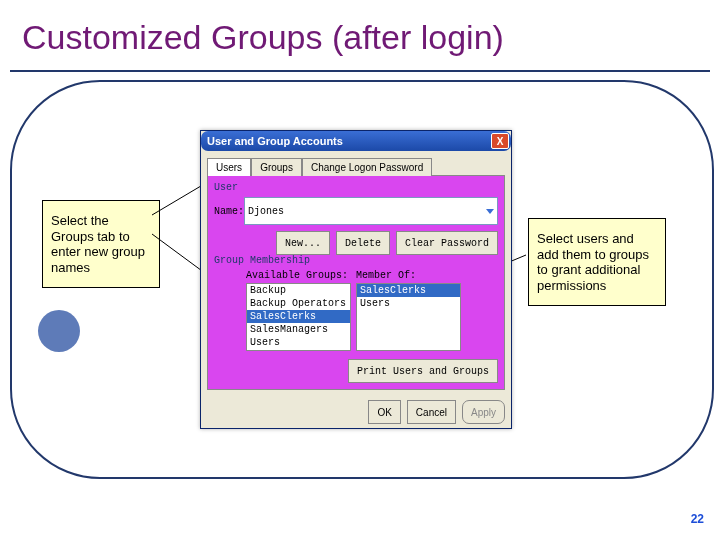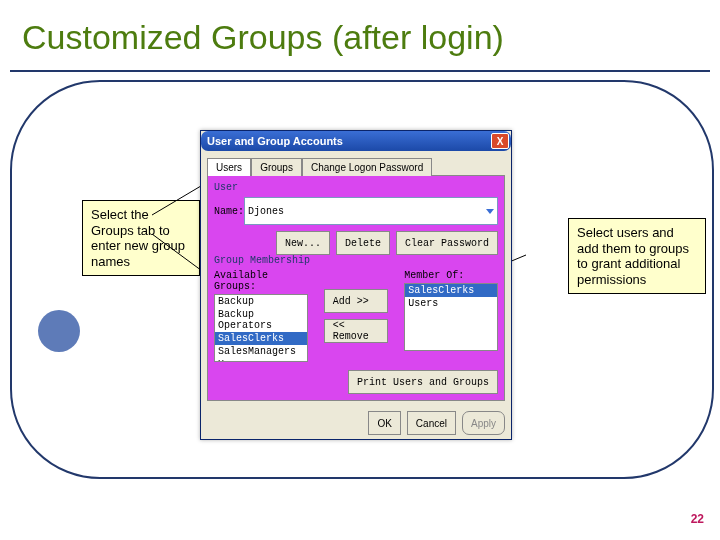--- a/index.html
+++ b/index.html
@@ -1,42 +1,42 @@
 <!DOCTYPE html>
 <html><head>
 <meta charset="utf-8">
 <style>
   html,body{margin:0;padding:0;width:720px;height:540px;background:#fff;font-family:Arial,Helvetica,sans-serif;overflow:hidden;}
   .slide{position:relative;width:720px;height:540px;}
-  .title{position:absolute;left:22px;top:18px;font-size:34px;color:#4d7c0f;}
+  .title{position:absolute;left:22px;top:18px;font-size:34px;color:#701a75;}
   .hr{position:absolute;left:10px;top:70px;width:700px;height:2px;background:#22386b;}
   .bubble{position:absolute;left:10px;top:80px;width:700px;height:395px;border:2px solid #22386b;border-radius:90px;}
   .bubble-dot{position:absolute;left:38px;top:310px;width:42px;height:42px;border-radius:50%;background:#5e7bb8;}
-  .pagenum{position:absolute;right:16px;bottom:14px;font-size:12px;font-weight:bold;color:#be185d;}
-  .callout{position:absolute;background:#ffffcc;border:1px solid #000;padding:6px 8px;font-size:13px;line-height:1.2;color:#000;margin-left:40px;}
+  .pagenum{position:absolute;right:16px;bottom:14px;font-size:12px;font-weight:bold;color:#1d4ed8;}
+  .callout{position:absolute;background:#ffffcc;border:1px solid #000;padding:12px 8px;font-size:13px;line-height:1.2;color:#000;}
   .callout.left{left:42px;top:200px;width:100px;}
   .callout.right{left:528px;top:218px;width:120px;}
   svg.lines{position:absolute;left:0;top:0;pointer-events:none;}
   
   .dlg{position:absolute;left:200px;top:130px;width:310px;background:#ece9d8;border:1px solid #0a246a;font-size:10px;color:#000;box-shadow:0 0 4px rgba(0,0,0,.3);}
   .tbar{display:flex;align-items:center;justify-content:space-between;height:20px;background:linear-gradient(#3a6ed5,#1c49a8);color:#fff;padding:0 2px 0 6px;font-size:11px;font-weight:bold;border-radius:7px;}
   .tbar .x{width:16px;height:14px;background:#d9492b;color:#fff;display:flex;align-items:center;justify-content:center;font-size:10px;border:1px solid #fff;border-radius:2px;}
   .tabsrow{display:flex;gap:0;margin:6px 6px 0 6px;}
   .tab{padding:3px 8px;border:1px solid #888;border-bottom:none;background:#ece9d8;font-size:10px;position:relative;top:1px;}
   .tab.active{background:#fff;z-index:2;}
   .panel{margin:0 6px 6px 6px;border:1px solid #888;background:#d946ef;padding:6px;font-family:Liberation Mono, monospace;}
   .row{display:flex;align-items:center;margin-bottom:6px;}
   .lbl{font-size:10px;}
   .namebox{flex:1;height:18px;border:1px solid #7a98c1;background:#fff;display:flex;align-items:center;justify-content:space-between;padding:4px 3px;}
   .namebox .dd{width:0;height:0;border-left:4px solid transparent;border-right:4px solid transparent;border-top:5px solid #3a6ed5;}
   .btnrow{display:flex;justify-content:flex-end;gap:6px;}
   .btn{border:1px solid #888;background:#ece9d8;font-size:10px;padding:2px 8px;height:18px;display:inline-flex;align-items:center;}
   .btn.dis{color:#888;border-radius:7px;}
   .group-title{font-size:10px;color:#22386b;margin-bottom:4px;}
-  .gm{display:flex;gap:16px;}
+  .gm{display:flex;gap:5px;margin-left:32px;}
   .listcol{display:flex;flex-direction:column;width:105px;}
   .listlbl{font-size:10px;margin-bottom:2px;}
   .listbox{border:1px solid #888;background:#fff;height:66px;overflow:hidden;}
   .li{padding:1px 3px;font-size:10px;}
   .li.sel{background:#316ac5;color:#fff;}
   .midbtns{display:flex;flex-direction:column;gap:6px;justify-content:center;}
   .bottomrow{display:flex;justify-content:flex-end;margin-top:8px;}
   .dlg-buttons{display:flex;justify-content:flex-end;gap:6px;padding:4px 6px;}
 </style>
 </head>
@@ -86,24 +86,20 @@
         <div class="listcol">
           <div class="listlbl">Available Groups:</div>
           <div class="listbox">
             <div class="li">Backup</div>
             <div class="li">Backup Operators</div>
             <div class="li sel">SalesClerks</div>
             <div class="li">SalesManagers</div>
             <div class="li">Users</div>
           </div>
         </div>
-        <div class="midbtns">
-          <span class="btn">Add &gt;&gt;</span>
-          <span class="btn">&lt;&lt; Remove</span>
-        </div>
         <div class="listcol">
           <div class="listlbl">Member Of:</div>
           <div class="listbox">
             <div class="li sel">SalesClerks</div>
             <div class="li">Users</div>
           </div>
         </div>
       </div>
       <div class="bottomrow">
         <span class="btn">Print Users and Groups</span>

